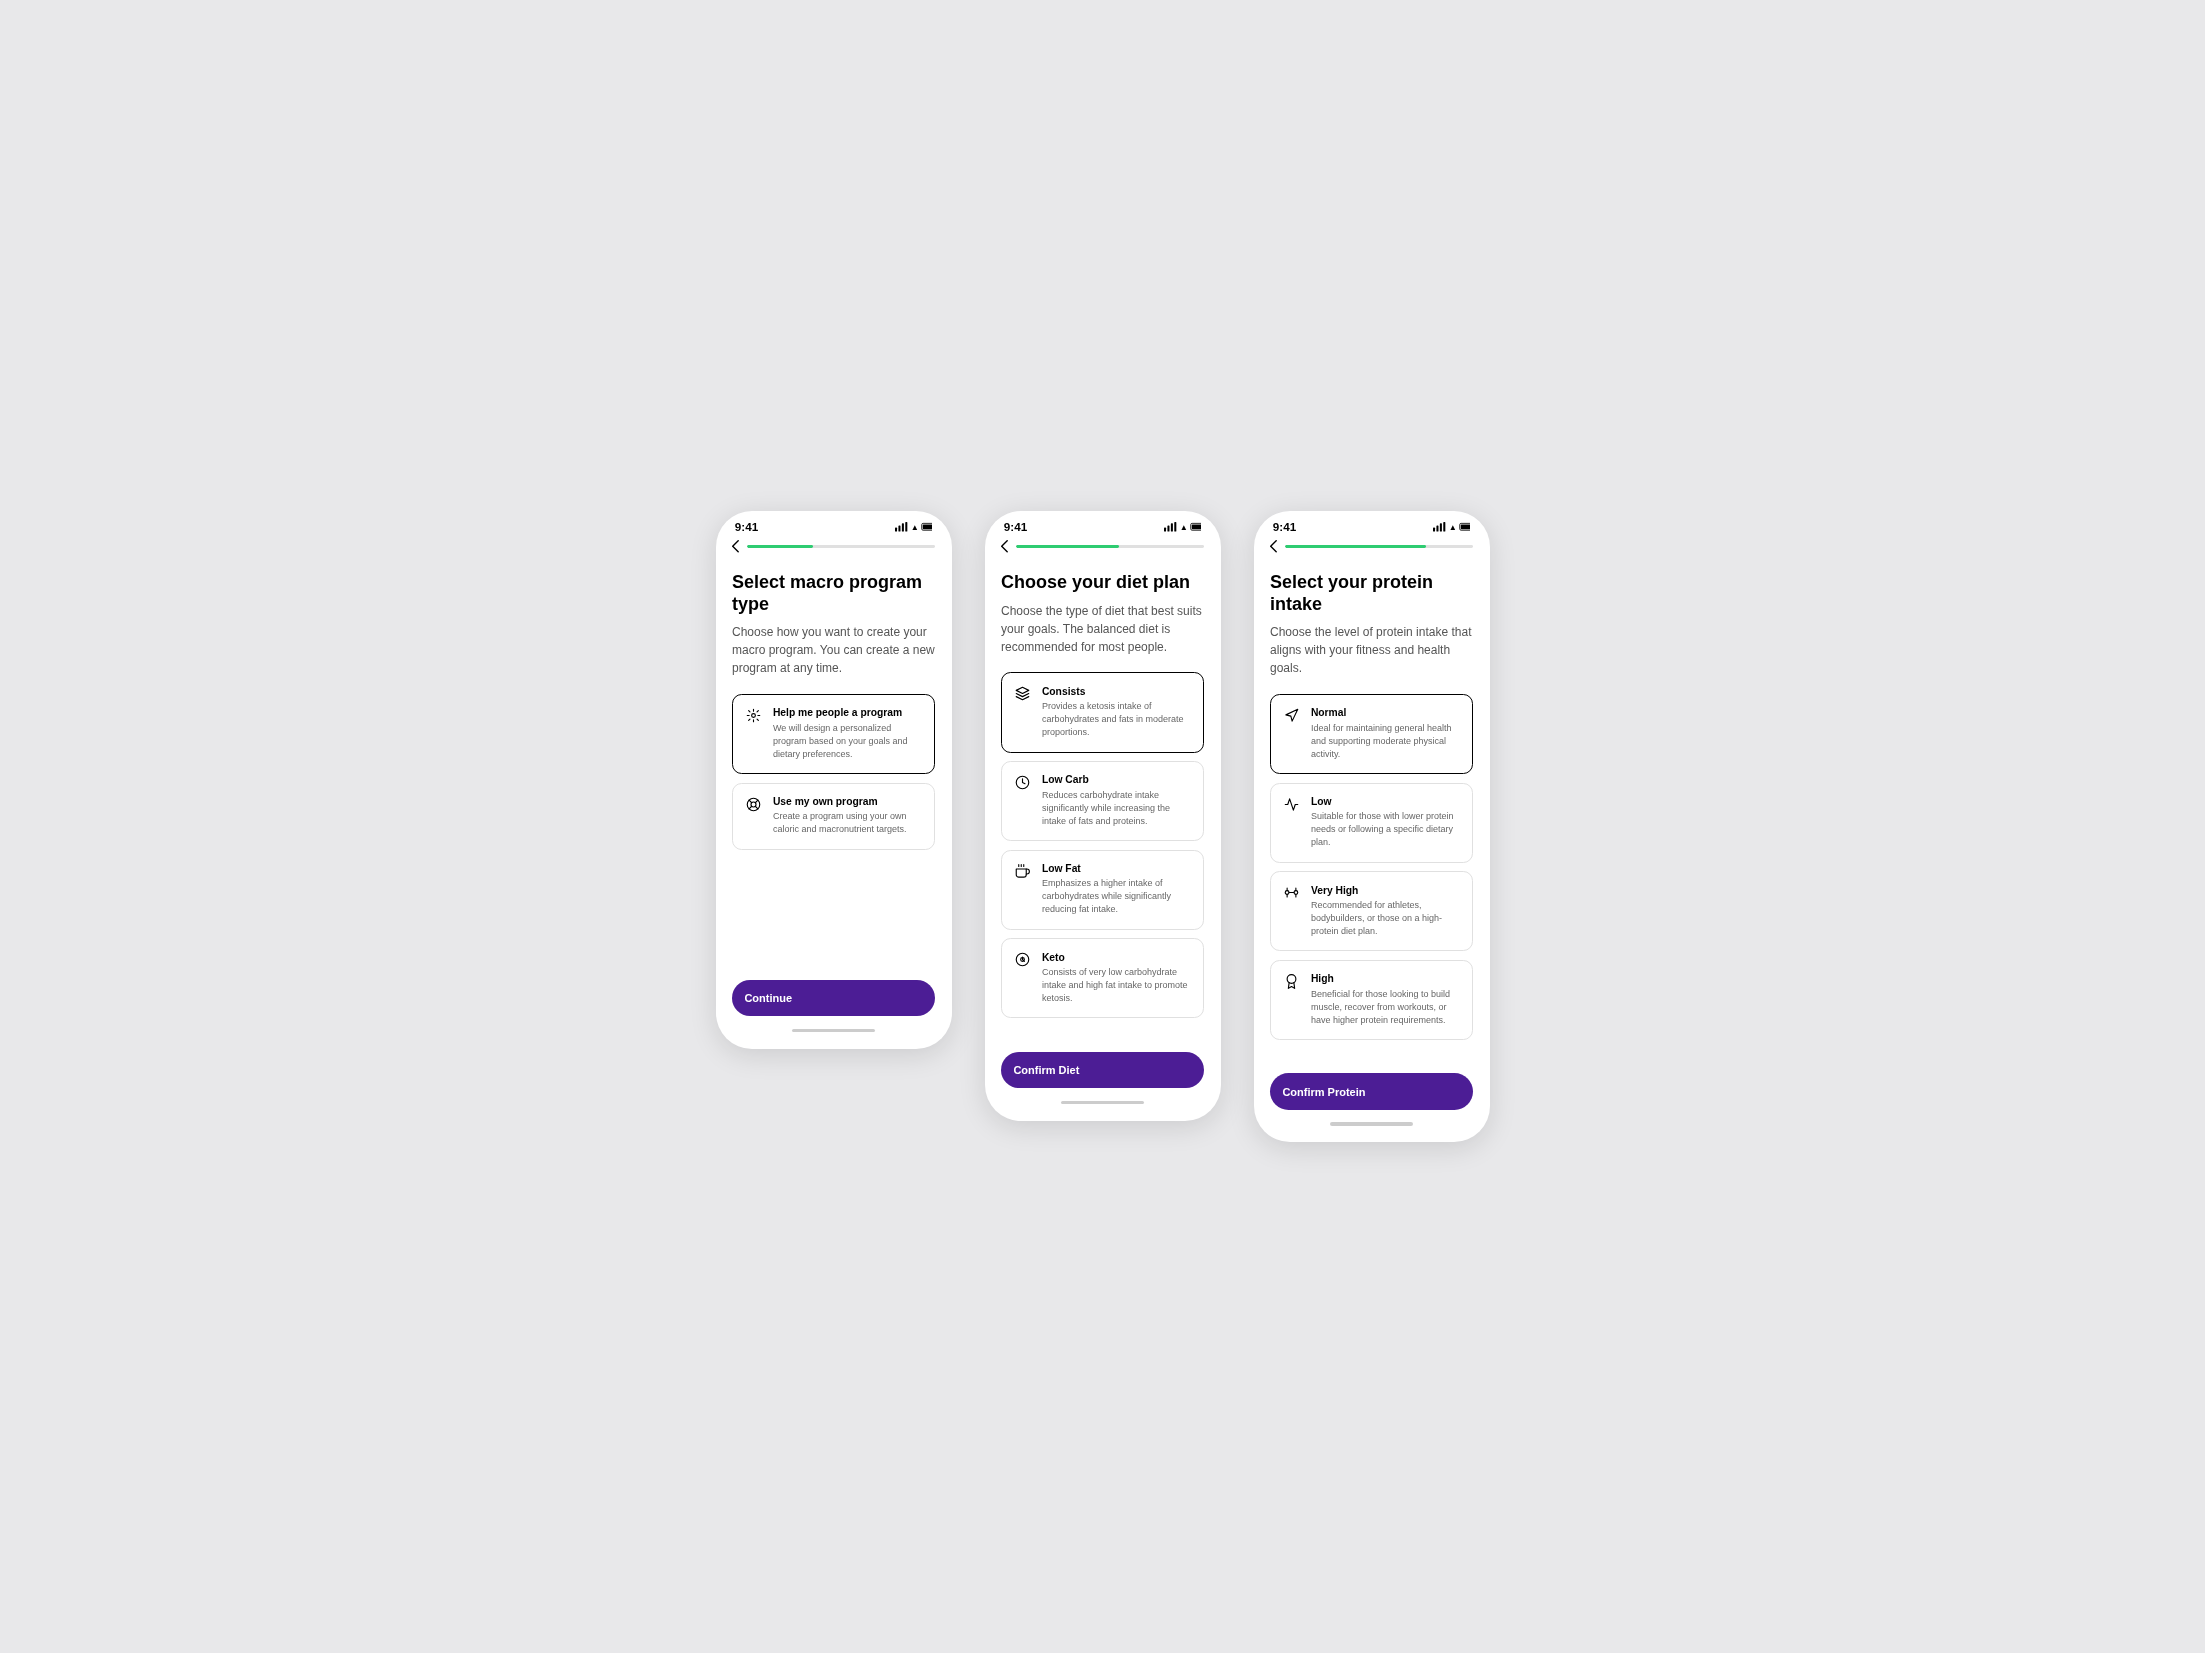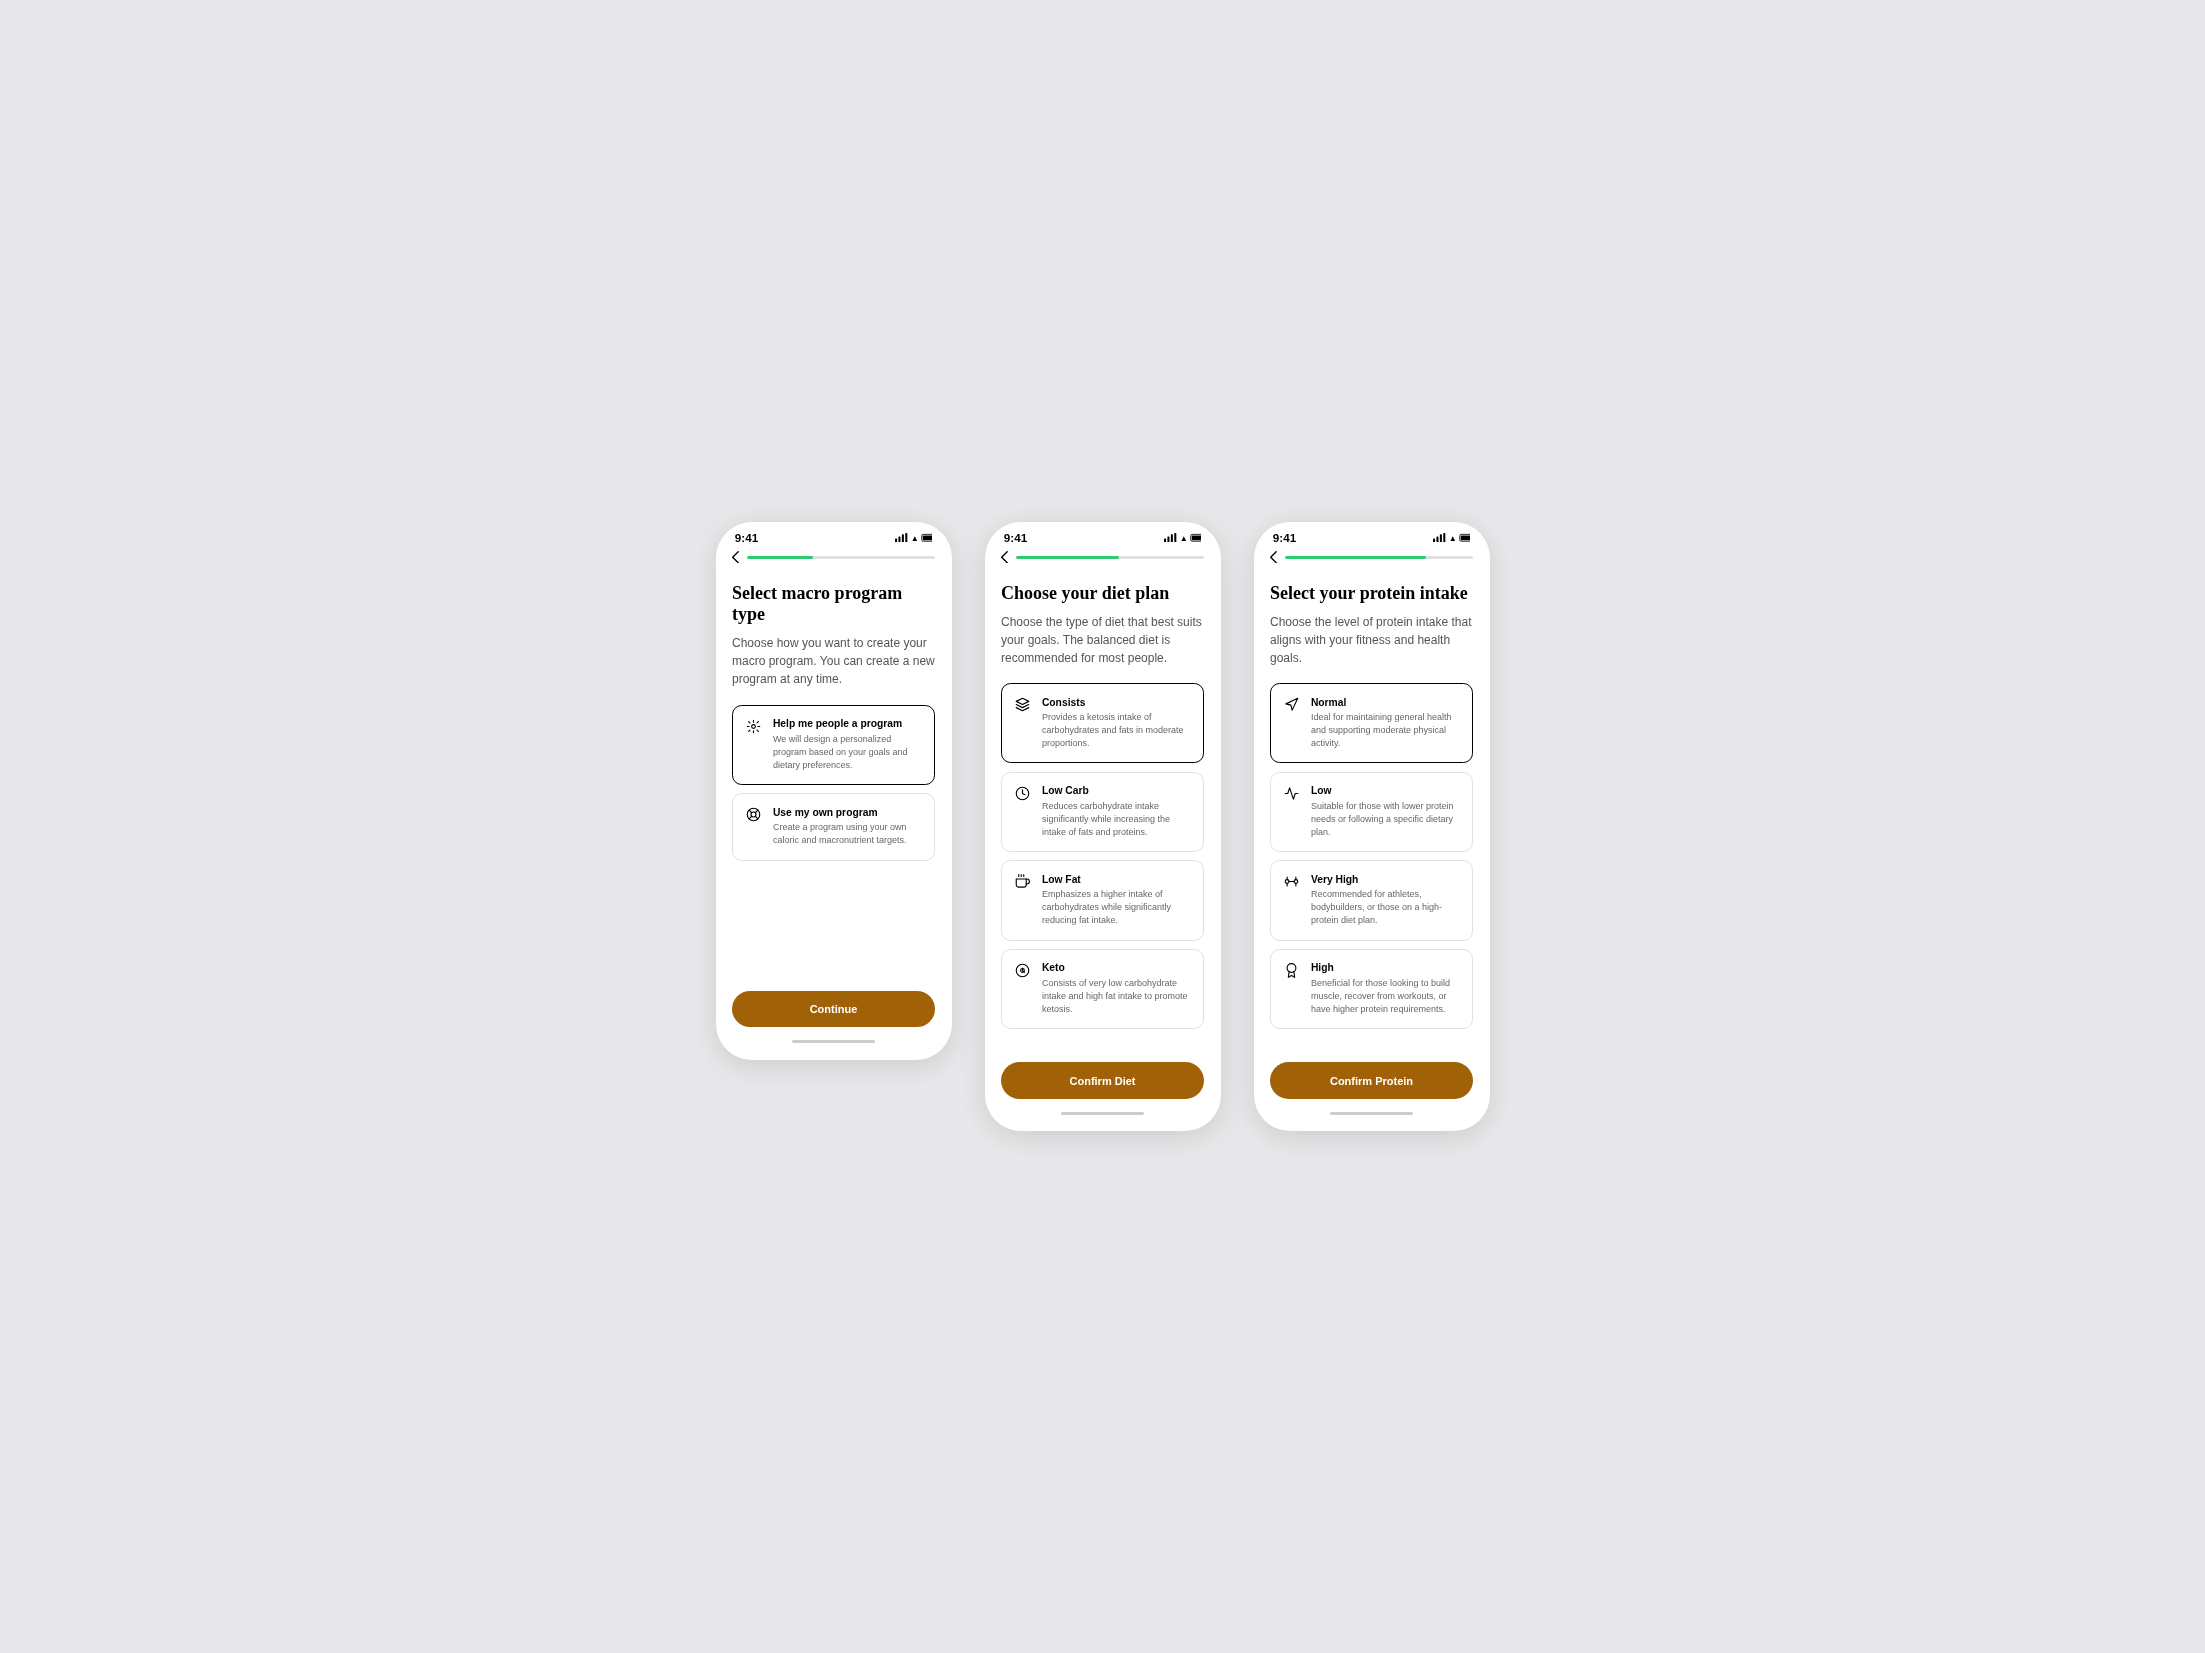--- a/index.html
+++ b/index.html
@@ -76,21 +76,20 @@
       flex: 1;
       display: flex;
       flex-direction: column;
     }
     .screen-title {
       font-size: 18px;
       font-weight: 700;
       color: #000;
       line-height: 1.2;
       margin-bottom: 8.3px;
-      font-family: Liberation Serif, serif;
     }
     .screen-subtitle {
       font-size: 12px;
       color: #555;
       line-height: 1.5;
       margin-bottom: 16.5px;
     }
     .option-card {
       border: 1px solid #e0e0e0;
       border-radius: 9.6px;
@@ -119,30 +118,30 @@
       color: #000;
       margin-bottom: 3.4px;
     }
     .option-text p {
       font-size: 9px;
       color: #666;
       line-height: 1.45;
     }
     .cta-button {
       margin: 11px 16.5px 5.5px;
-      background: #a16207;
+      background: #4c1d95;
       color: #fff;
       border: none;
       border-radius: 34px;
       padding: 12.4px;
       font-size: 11px;
       font-weight: 600;
       cursor: pointer;
       width: calc(100% - 33px);
-      text-align: center;
+      text-align: left;
     }
     .home-indicator {
       width: 83px;
       height: 3.4px;
       background: #000;
       border-radius: 2.1px;
       margin: 6.9px auto 0;
       opacity: 0.2;
     }
     svg.status-svg {

